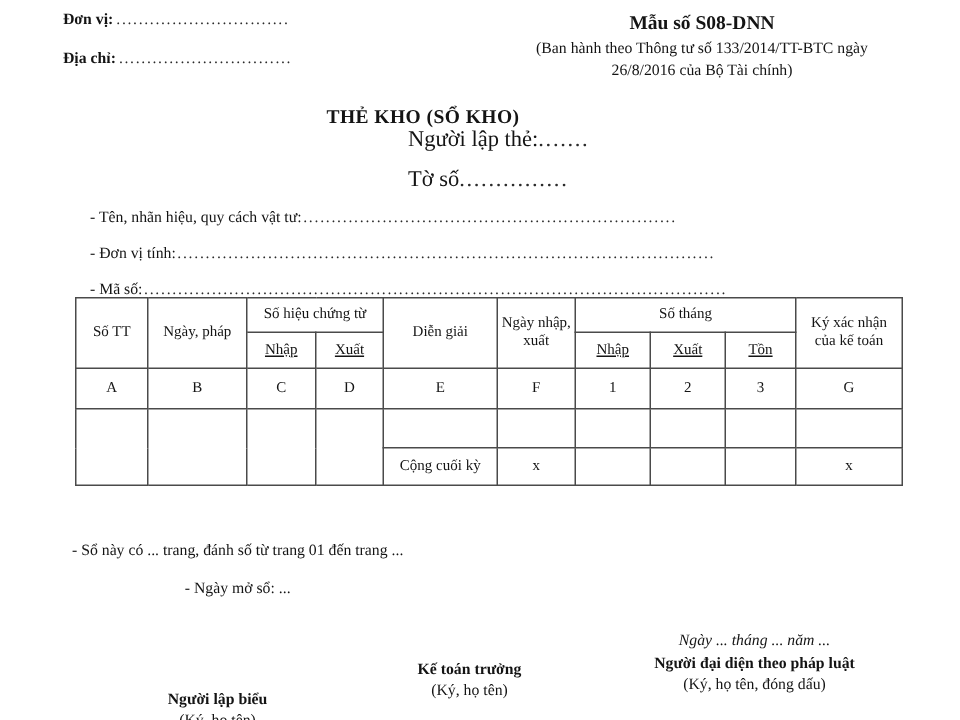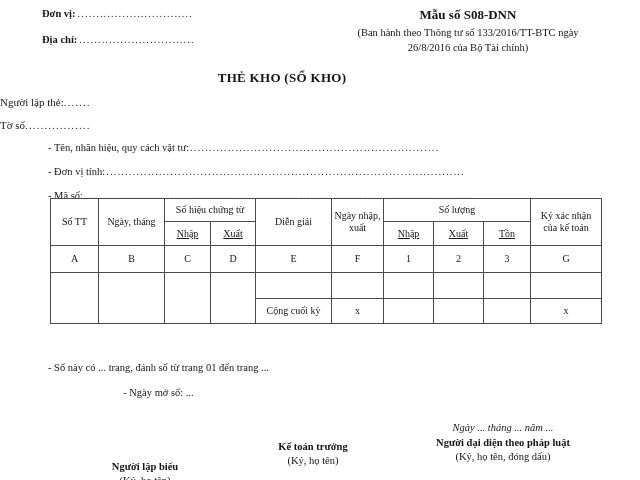--- a/index.html
+++ b/index.html
@@ -74,37 +74,37 @@
   
   .doc-title {
     text-align: center;
     font-weight: bold;
     font-size: 13px;
     letter-spacing: 0.3px;
     margin-top: 8px;
     font-family: Liberation Serif, serif;
   }
   .maker-block {
-    margin-top: 11px;
-    font-size: 11px;
+    padding-left: 272px;
+    font-size: 15px;
     line-height: 1.05;
   }
   .maker-line {
     display: flex;
     align-items: baseline;
     white-space: nowrap;
     margin-bottom: 11px;
   }
   .maker-dots-1 { width: 34px; }
   .maker-dots-2 { width: 74px; }
 
   
   .fields {
     margin-top: 9px;
-    padding-left: 48px;
+    padding-left: 60px;
     font-size: 10.5px;
   }
   .field-row {
     display: flex;
     align-items: baseline;
     white-space: nowrap;
     margin-bottom: 13px;
   }
   .field-label { margin-right: 1px; }
   .field-dots {
@@ -201,21 +201,21 @@
         <span class="dots-inline org-dots-1">...............................</span>
       </div>
       <div class="org-line">
         <span class="org-label">Địa chỉ:</span>
         <span class="dots-inline org-dots-2">...............................</span>
       </div>
     </div>
 
     <div class="form-id">
       <div class="fid-title">Mẫu số S08-DNN</div>
-      <div>(Ban hành theo Thông tư số 133/2016/TT-BTC ngày</div>
+      <div>(Ban hành theo Thông tư số 133/2014/TT-BTC ngày</div>
       <div>26/8/2016 của Bộ Tài chính)</div>
     </div>
   </div>
 
   <div class="doc-title">THẺ KHO (SỔ KHO)</div>
 
   <div class="maker-block">
     <div class="maker-line">
       <span>Người lập thẻ:</span>
       <span class="dots-inline maker-dots-1">.......</span>
@@ -251,25 +251,25 @@
         <col style="width:76px">
         <col style="width:52px">
         <col style="width:50px">
         <col style="width:50px">
         <col style="width:47px">
         <col style="width:71px">
       </colgroup>
       <thead>
         <tr>
           <th class="h-tall" rowspan="2">Số TT</th>
-          <th class="h-tall" rowspan="2">Ngày, tháng</th>
+          <th class="h-tall" rowspan="2">Ngày, pháp</th>
           <th colspan="2">Số hiệu chứng từ</th>
           <th class="h-tall" rowspan="2">Diễn giải</th>
           <th class="h-tall" rowspan="2">Ngày nhập, xuất</th>
-          <th colspan="3">Số lượng</th>
+          <th colspan="3">Số tháng</th>
           <th class="h-tall" rowspan="2">Ký xác nhận của kế toán</th>
         </tr>
         <tr>
           <th class="h-sub">Nhập</th>
           <th class="h-sub">Xuất</th>
           <th class="h-sub">Nhập</th>
           <th class="h-sub">Xuất</th>
           <th class="h-sub">Tồn</th>
         </tr>
       </thead>

